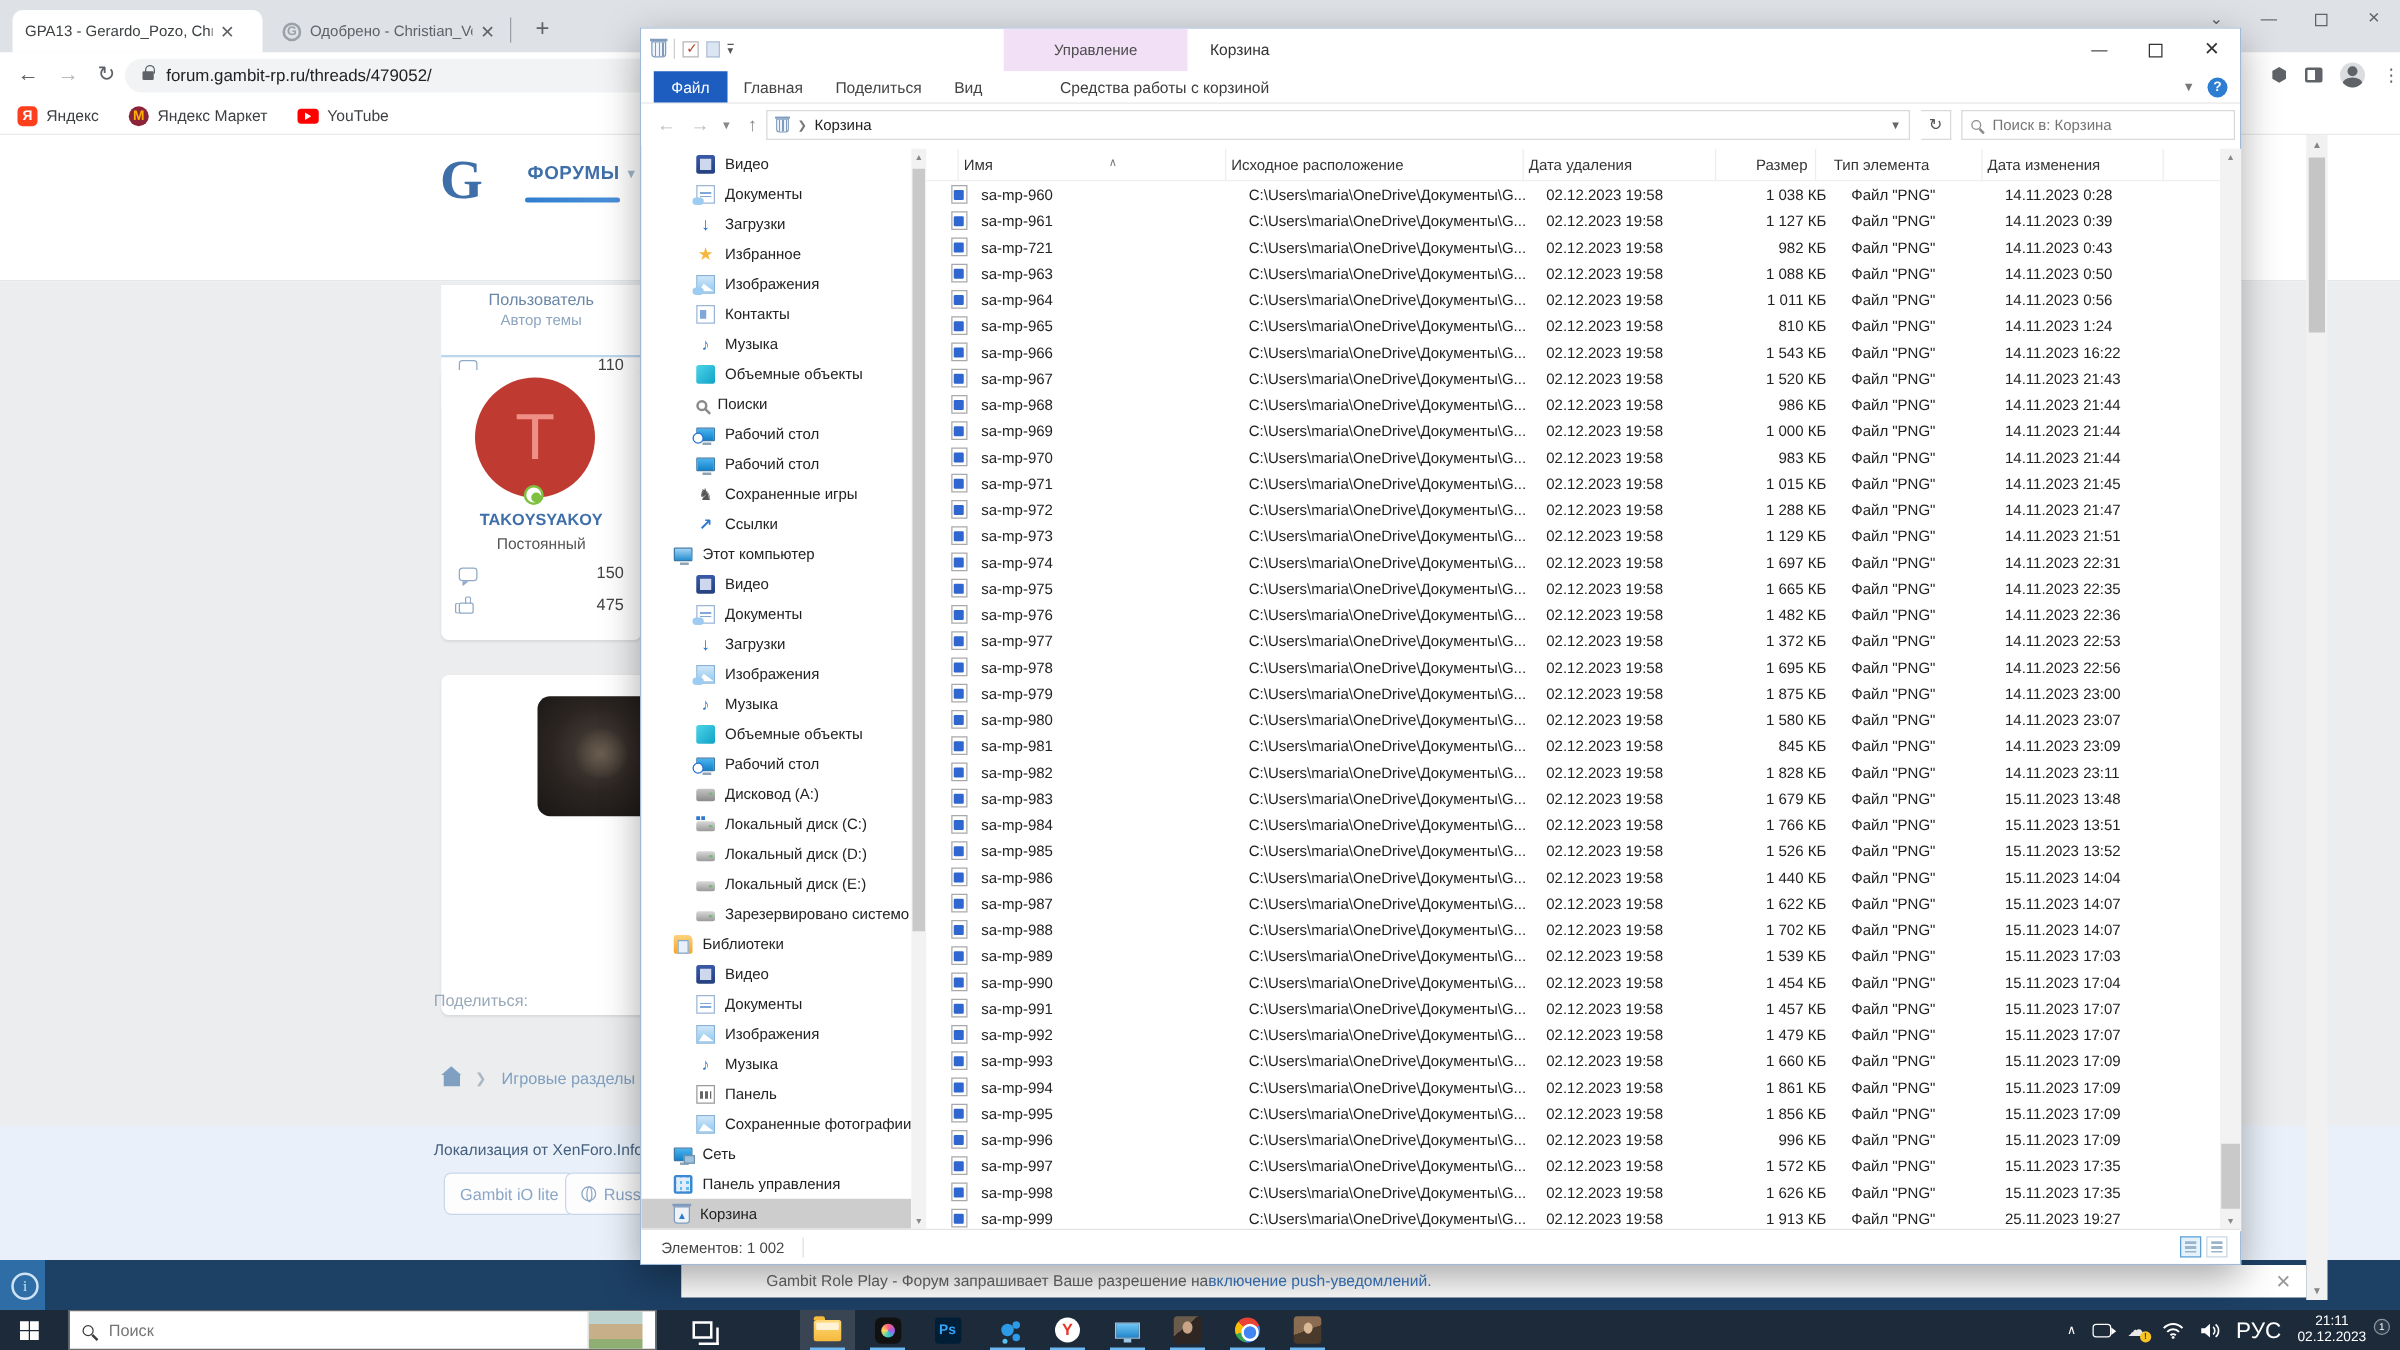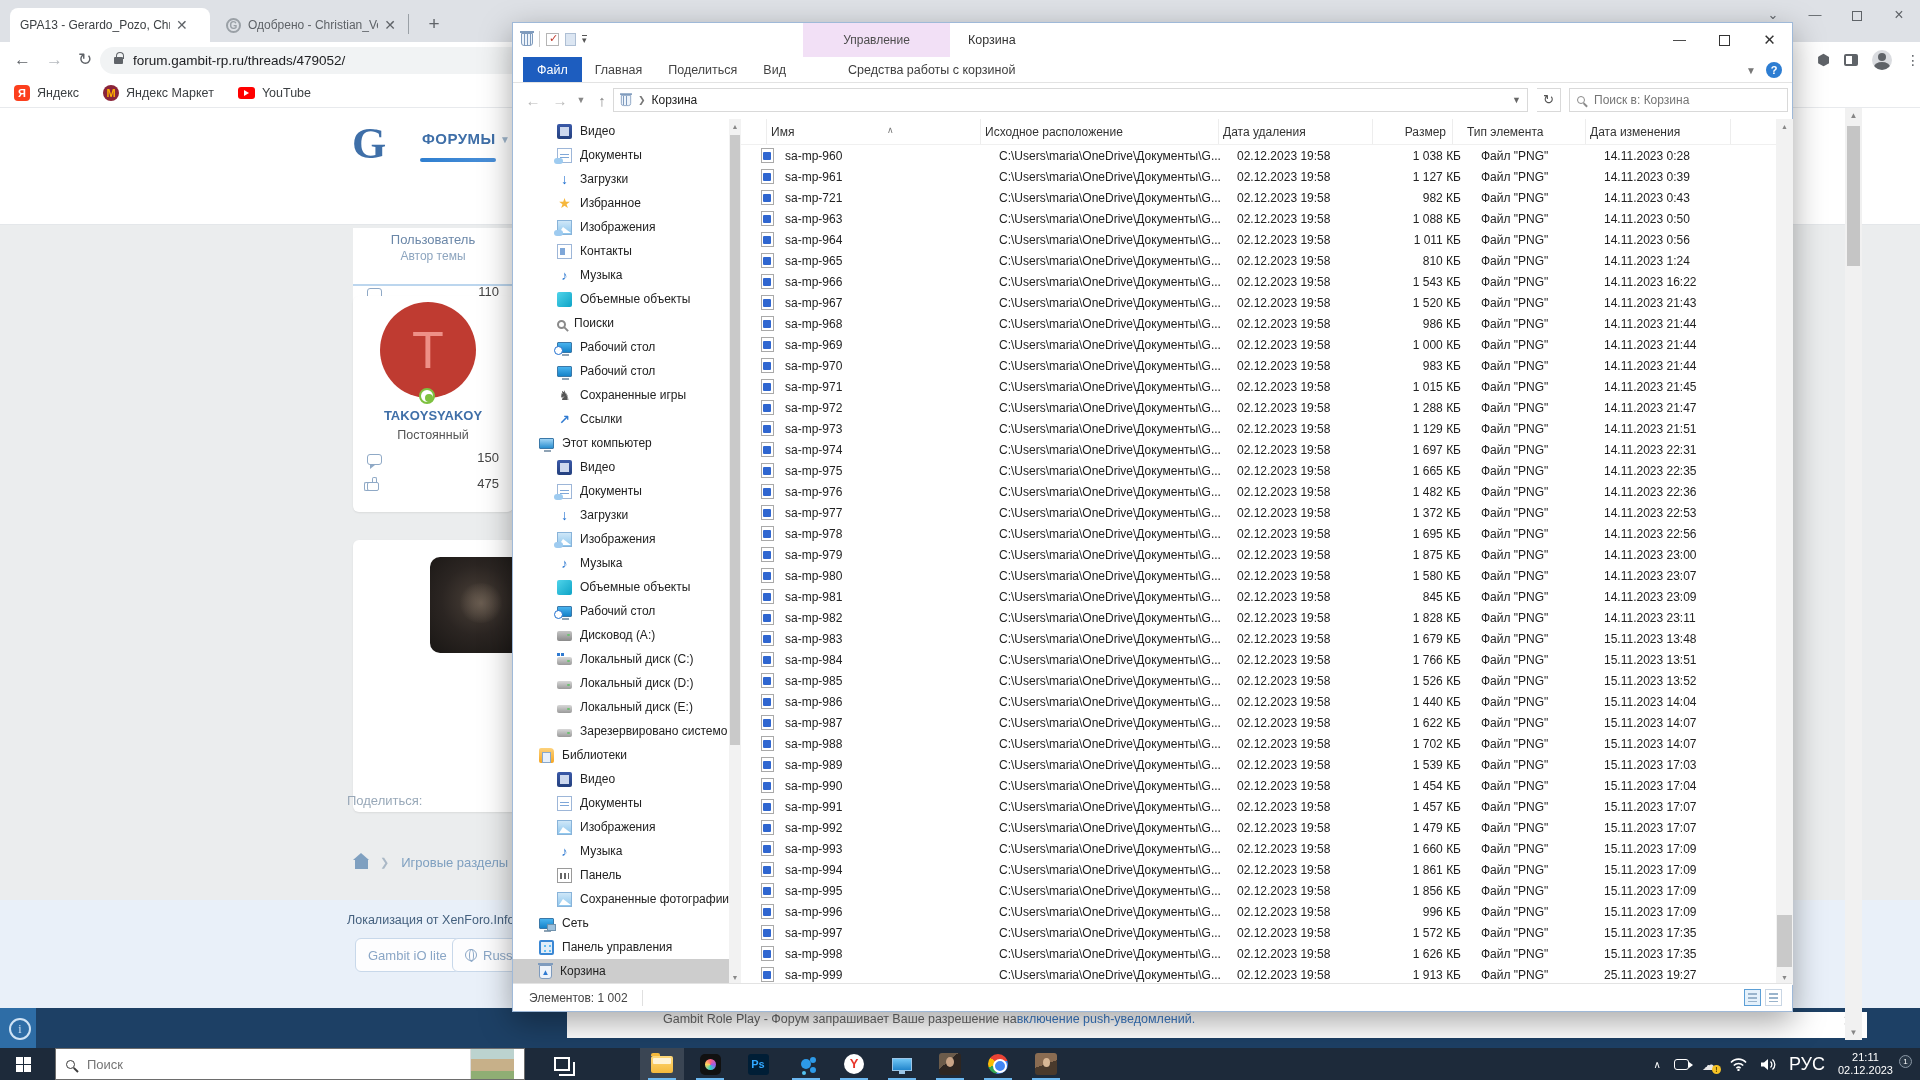--- a/index.html
+++ b/index.html
@@ -74,21 +74,21 @@
   .home-ic::before{content:"";position:absolute;left:-2px;top:-7px;border-bottom:7px solid #7fa0c0;border-left:8.5px solid transparent;border-right:8.5px solid transparent}
   .crumb-sep{color:#aab8c6;font-size:11px}
   .page-footer{position:absolute;top:900px;left:0;right:0;height:108px;background:#e9f0f9}
   .loc-label{position:absolute;left:347px;top:13px;font-size:12.5px;color:#44607e}
   .footer-btn{position:absolute;top:38px;height:34px;border:1px solid #c8d8ea;border-radius:6px;background:#fdfdfe;color:#8aa6c6;font-size:13px;display:flex;align-items:center;gap:6px;padding:0 12px}
   .globe-ic{width:12px;height:12px;border:1.5px solid #8aa6c6;border-radius:50%;position:relative}
   .globe-ic::after{content:"";position:absolute;left:3px;top:-1px;width:3px;height:11px;border:1px solid #8aa6c6;border-radius:50%}
   .bottom-bar{position:absolute;top:1008px;left:0;right:0;height:40px;background:#1d4065}
   .info-sq{position:absolute;left:0;top:0;width:36px;height:40px;background:#2e6da6}
   .info-sq::after{content:"i";position:absolute;left:9px;top:10px;width:18px;height:18px;border:2px solid #cfe3f5;border-radius:50%;color:#cfe3f5;font-size:12px;text-align:center;line-height:18px;font-family:"Liberation Serif","DejaVu Serif",serif}
-  .notice{position:absolute;left:567px;top:4px;width:1300px;height:26px;background:#fff;display:flex;padding-left:96px;font-size:12.5px;color:#666}
+  .notice{position:absolute;left:545px;top:4px;width:1300px;height:26px;background:#fff;display:flex;align-items:center;padding-left:68px;font-size:12.5px;color:#666}
   .notice .lnk{color:#3a78c2}
   .notice-close{position:absolute;right:12px;color:#999;font-size:15px}
   .page-scrollbar{position:absolute;left:1845px;top:108px;width:17px;height:932px;background:#f1f1f1}
   .ps-arrow{position:absolute;left:0;width:17px;text-align:center;font-size:8px;color:#858585}
   .ps-thumb{position:absolute;left:2px;top:18px;width:13px;height:140px;background:#c5c5c5}
 
   
   .explorer{position:absolute;left:512px;top:22px;width:1281px;height:990px;background:#fff;border:1px solid #9fb9d8;box-shadow:0 10px 30px rgba(0,0,0,.35);z-index:10;font-size:12px;color:#222}
   .ex-title{position:absolute;top:0;left:0;right:0;height:34px;background:#fff}
   .qat{position:absolute;left:8px;top:8px;display:flex;align-items:center;gap:6px}

